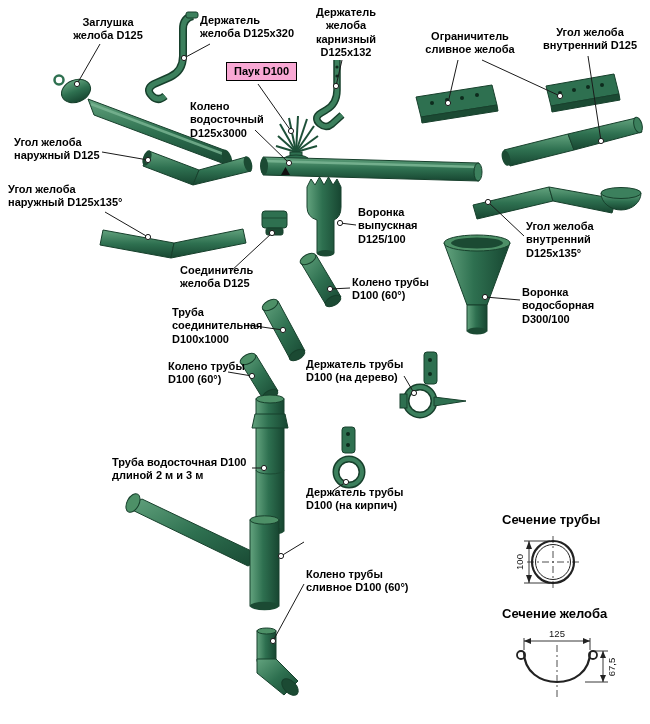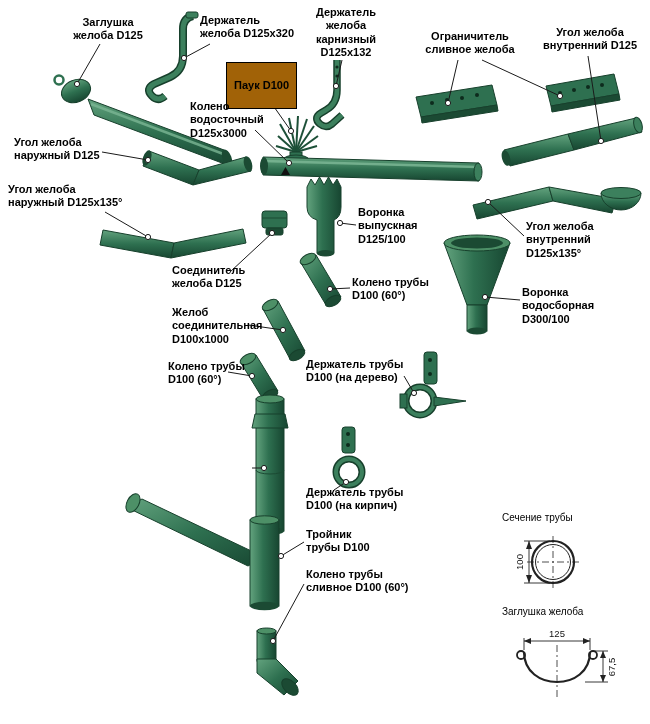--- a/index.html
+++ b/index.html
@@ -3,22 +3,22 @@
 <meta charset="utf-8">
 <style>
   *{box-sizing:border-box}
   html,body{margin:0;padding:0;background:#fff}
   .stage{position:relative;width:650px;height:724px;background:#fff;
          font-family:"Liberation Sans",sans-serif;overflow:hidden}
   svg.layer{position:absolute;left:0;top:0}
   .lbl{position:absolute;font-size:11px;font-weight:700;line-height:1.22;color:#000;
        white-space:pre-line}
   .lbl.center{text-align:center}
-  .lbl.boxed{border:1.2px solid #000;padding:16px 7px;background:#a16207;white-space:nowrap}
-  .sec-title{position:absolute;font-size:10px;font-weight:400;color:#000}
+  .lbl.boxed{border:1.2px solid #000;padding:2px 7px;background:#f9a8d4;white-space:nowrap}
+  .sec-title{position:absolute;font-size:13px;font-weight:700;color:#000}
   .dim{font-family:"Liberation Sans",sans-serif;font-size:9.5px;fill:#111}
 </style>
 </head>
 <body>
 
 <div class="stage">
 
   <svg class="layer" width="650" height="724" viewBox="0 0 650 724">
     <defs>
       <linearGradient id="gH" x1="0" y1="0" x2="1" y2="0">
@@ -311,37 +311,37 @@
   <div class="lbl" style="left:14px;top:136px;width:104px">Угол желоба
 наружный D125</div>
   <div class="lbl" style="left:8px;top:183px;width:130px">Угол желоба
 наружный D125x135°</div>
   <div class="lbl" style="left:358px;top:206px;width:80px">Воронка
 выпускная
 D125/100</div>
   <div class="lbl" style="left:526px;top:220px;width:92px">Угол желоба
 внутренний
 D125x135°</div>
-  <div class="lbl" style="left:172px;top:264px;width:92px">Соединитель
+  <div class="lbl" style="left:180px;top:264px;width:92px">Соединитель
 желоба D125</div>
   <div class="lbl" style="left:352px;top:276px;width:96px">Колено трубы
 D100 (60°)</div>
   <div class="lbl" style="left:522px;top:286px;width:96px">Воронка
 водосборная
 D300/100</div>
-  <div class="lbl" style="left:172px;top:306px;width:106px">Желоб
+  <div class="lbl" style="left:172px;top:306px;width:106px">Труба
 соединительная
 D100x1000</div>
   <div class="lbl" style="left:168px;top:360px;width:96px">Колено трубы
 D100 (60°)</div>
   <div class="lbl" style="left:306px;top:358px;width:120px">Держатель трубы
 D100 (на дерево)</div>
+  <div class="lbl" style="left:112px;top:456px;width:142px">Труба водосточная D100
+длиной 2 м и 3 м</div>
   <div class="lbl" style="left:306px;top:486px;width:120px">Держатель трубы
 D100 (на кирпич)</div>
-  <div class="lbl" style="left:306px;top:528px;width:90px">Тройник
-трубы D100</div>
   <div class="lbl" style="left:306px;top:568px;width:126px">Колено трубы
 сливное D100 (60°)</div>
 
   <div class="sec-title" style="left:502px;top:512px">Сечение трубы</div>
-  <div class="sec-title" style="left:502px;top:606px">Заглушка желоба</div>
+  <div class="sec-title" style="left:502px;top:606px">Сечение желоба</div>
 
 </div>
 
 </body></html>

